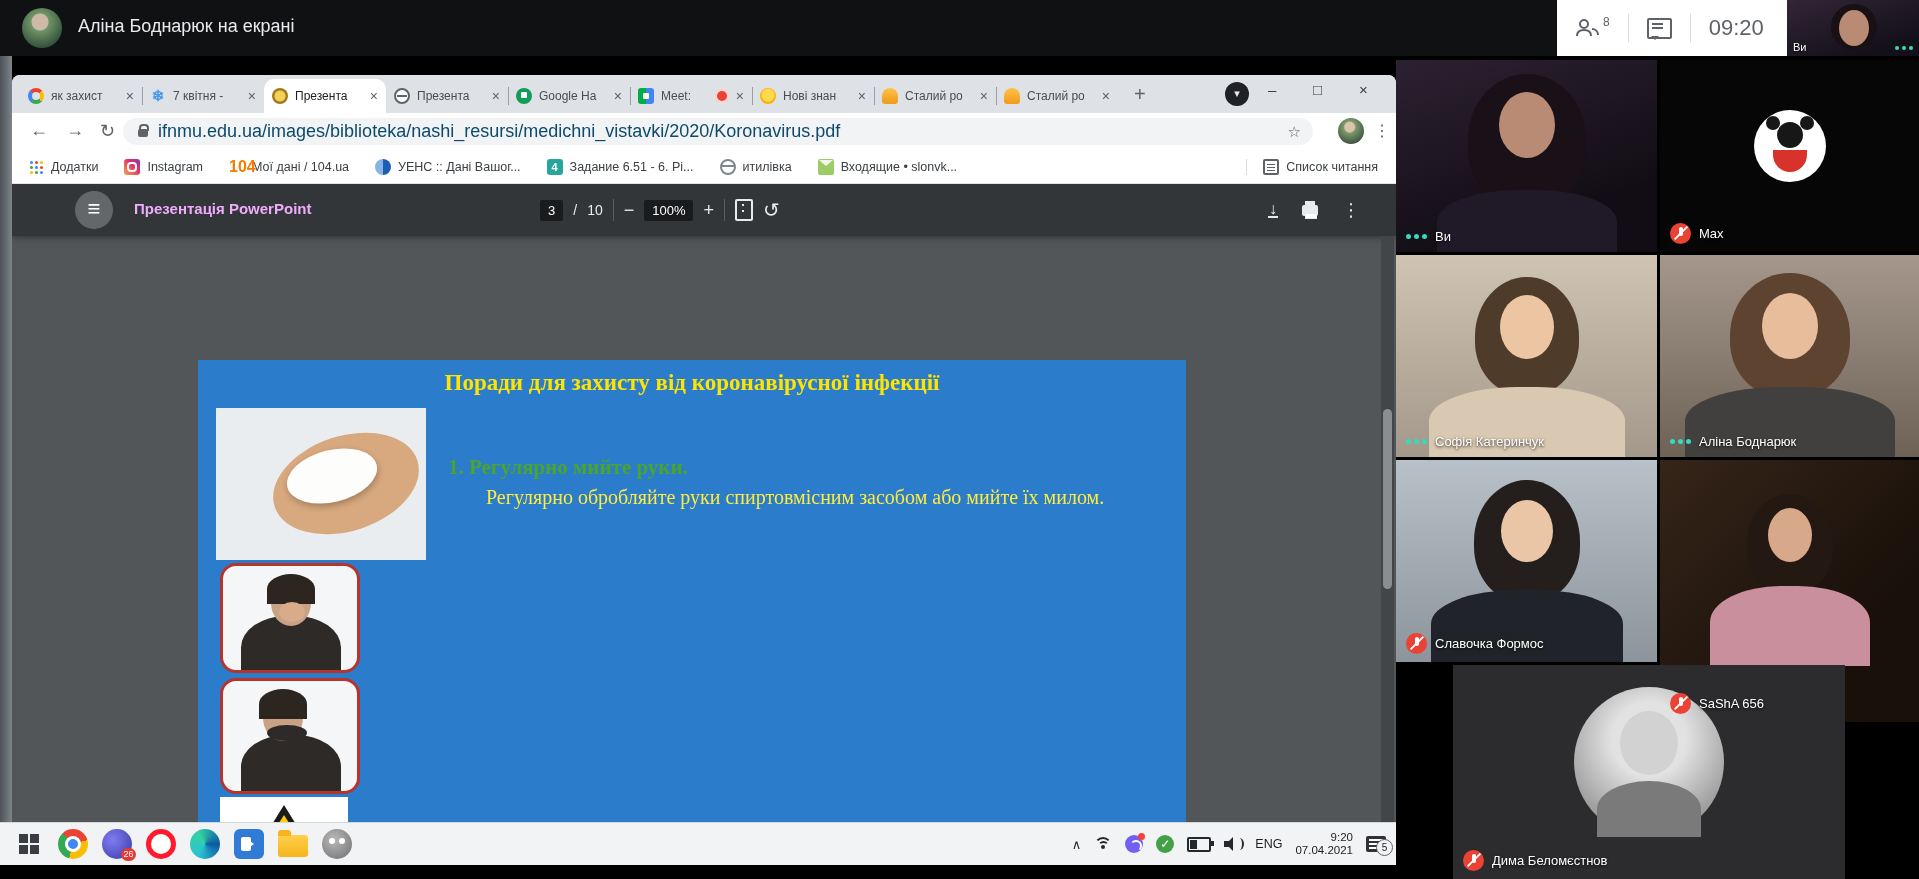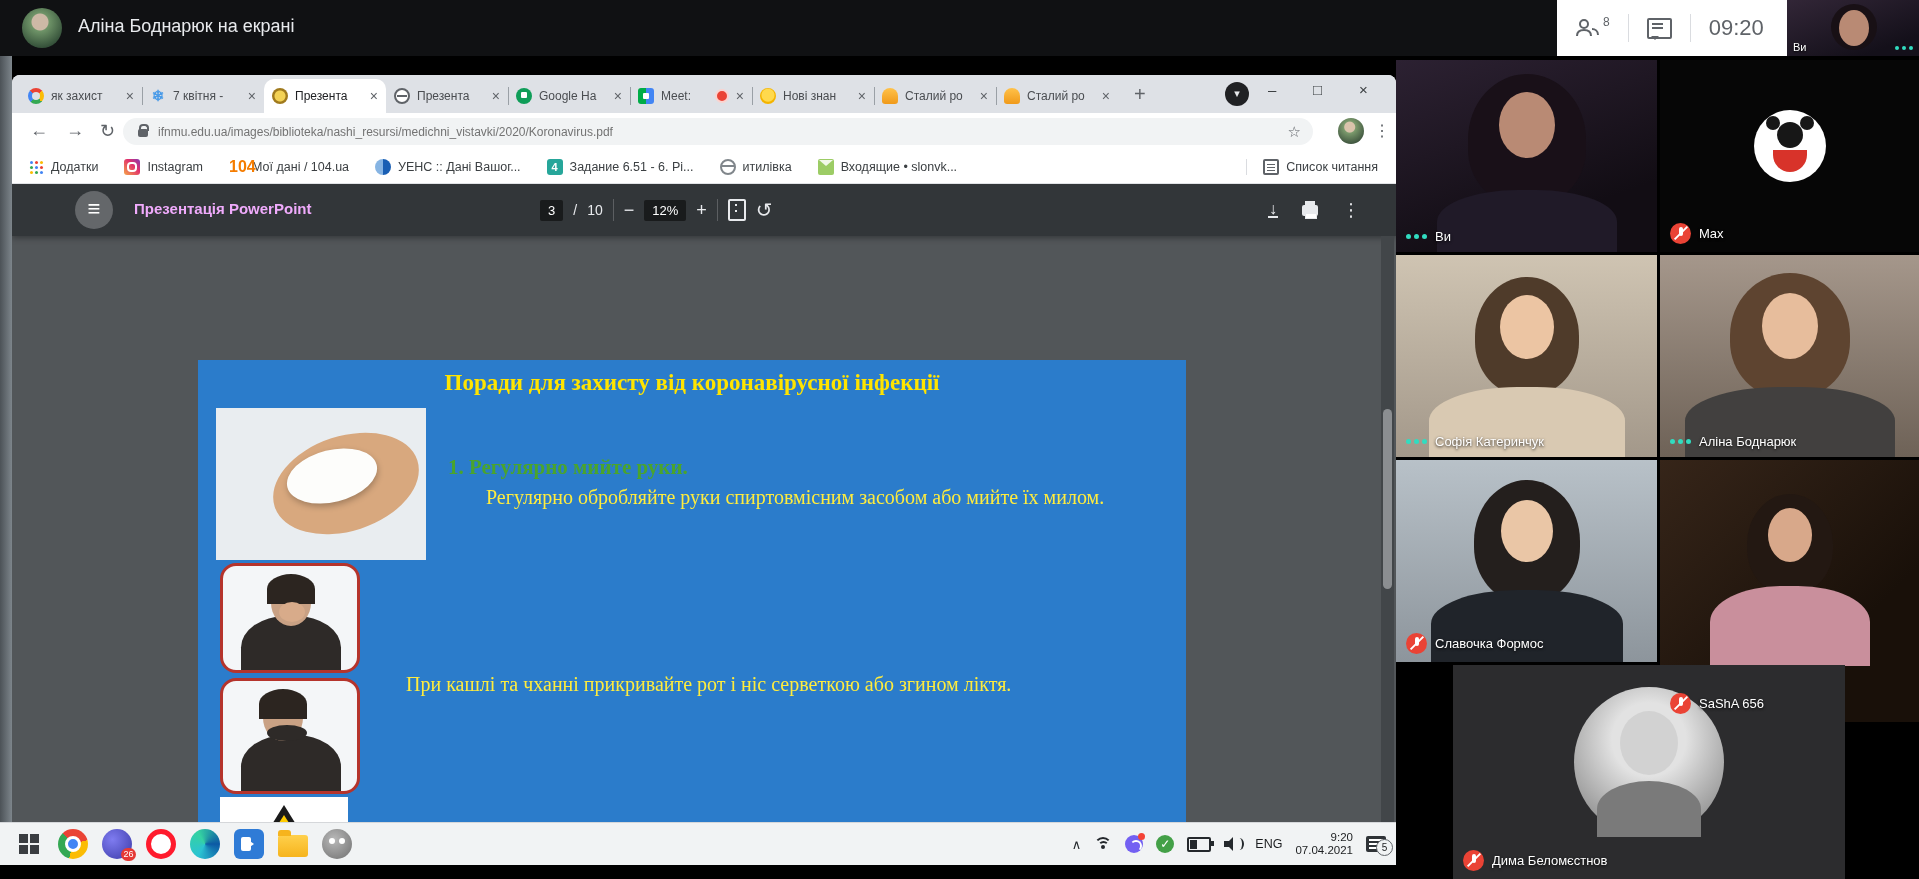--- a/index.html
+++ b/index.html
@@ -55,21 +55,21 @@
   .newtab{font-size:20px;color:#5f6368}
   .tabsearch{width:24px;height:24px;border-radius:50%;background:#202124;color:#e8eaed;
     font-size:11px;text-align:center;line-height:22px}
   .winctl{font-size:15px;color:#3c4043}
 
   #toolbar{left:0;top:38px;width:1384px;height:37px;background:#fff}
   .navico{font-size:18px;color:#5f6368}
   #urlpill{left:111px;top:5px;width:1190px;height:27px;background:#f1f3f4;border-radius:14px;display:flex;align-items:center}
   .lock{width:10px;height:8px;background:#5f6368;border-radius:2px;position:relative;margin:3px 10px 0 15px}
   .lock::before{content:"";position:absolute;top:-5px;left:1px;width:6px;height:5px;border:2px solid #5f6368;border-bottom:none;border-radius:4px 4px 0 0}
-  .urltext{font-size:12px;color:#737373}
+  .urltext{font-size:18px;color:#0c4a6e}
   .star{margin-left:auto;margin-right:12px;font-size:15px;color:#5f6368}
   .profile-avatar{left:1326px;top:5px;width:26px;height:26px;border-radius:50%;
     background:radial-gradient(circle at 45% 35%,#d9c3ab 0 5px,#7b9a6c 6px,#3a4f3b 80%)}
   .kebab{left:1362px;top:8px;font-size:16px;color:#5f6368}
 
   #bookmarks{left:0;top:75px;width:1384px;height:34px;background:#fff;border-bottom:1px solid #e1e3e6;display:flex;align-items:center;gap:26px;padding-left:16px;box-sizing:border-box}
   .bm{display:flex;align-items:center;gap:7px;font-size:12.5px;color:#3c4043;white-space:nowrap}
   .bmi{width:16px;height:16px;flex:none;position:relative;border-radius:3px;font-size:11px;line-height:16px;text-align:center;font-weight:bold}
   .bmi.apps{border-radius:0;background:transparent}
   .bmi.apps::before{content:"";position:absolute;left:2px;top:2px;width:3px;height:3px;border-radius:50%;background:#4285f4;
@@ -324,21 +324,21 @@
   <div id="pdfarea" class="abs">
     <div id="pdftoolbar" class="abs">
       <div class="hambtn abs">≡</div>
       <div class="pdftitle abs">Презентація PowerPoint</div>
       <div class="abs row" style="left:528px;top:0;height:52px;gap:10px">
         <span class="pgbox">3</span>
         <span class="tbtxt">/</span>
         <span class="tbtxt">10</span>
         <span class="tbdiv"></span>
         <span class="tbico">−</span>
-        <span class="pgbox">12%</span>
+        <span class="pgbox">100%</span>
         <span class="tbico">+</span>
         <span class="tbdiv"></span>
         <span class="fitico"></span>
         <span class="tbico" style="font-size:20px">↺</span>
       </div>
       <div class="abs row" style="left:1256px;top:0;height:52px;gap:24px">
         <span class="dlico">↓</span>
         <span class="printico"></span>
         <span class="tbico">⋮</span>
       </div>
@@ -359,21 +359,20 @@
         <div class="fig-head"></div>
         <div class="fig-hair"></div>
         <div class="fig-hand"></div>
       </div>
       <div class="img-frame abs" style="left:22px;top:318px;width:140px;height:116px">
         <div class="fig-body" style="top:54px"></div>
         <div class="fig-head" style="left:40px"></div>
         <div class="fig-hair" style="left:36px"></div>
         <div class="fig-hand" style="left:44px;top:44px;width:40px;height:16px;background:#2e2a28"></div>
       </div>
-      <div class="sl-b abs" style="left:208px;top:313px;width:790px">При кашлі та чханні прикривайте рот і ніс серветкою або згином ліктя.</div>
 
       <div class="img-warn abs">
         <div class="tri-out"></div>
         <div class="tri-in"></div>
 
       </div>
 
     </div>
 
     <div id="scrollbar" class="abs"></div>

